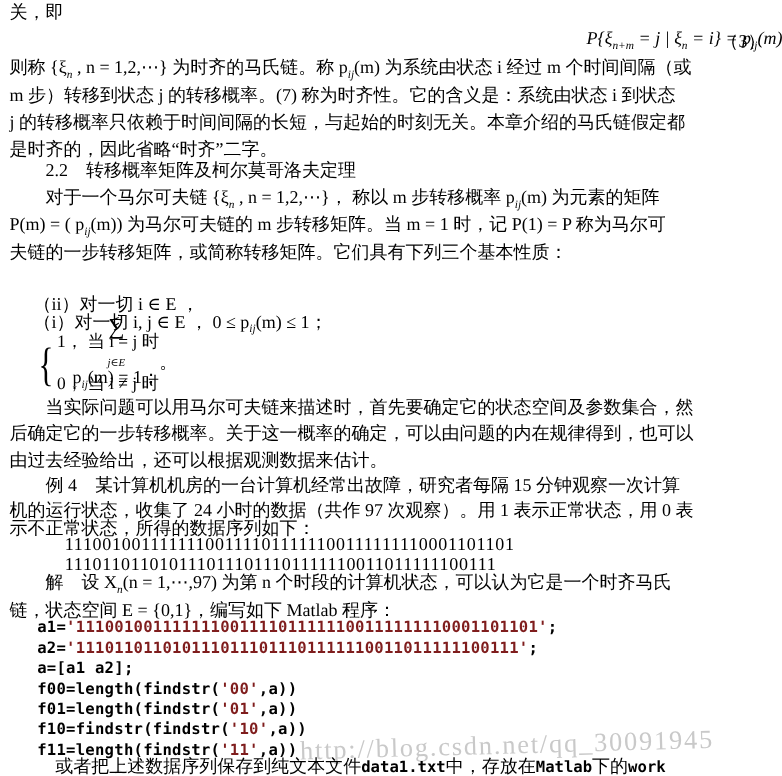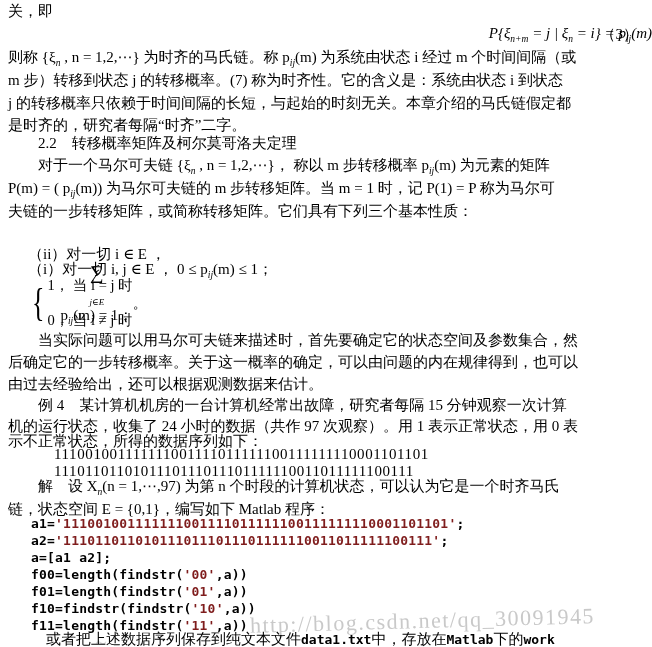--- a/index.html
+++ b/index.html
@@ -47,21 +47,21 @@
   <div class="line" style="left:8px;top:3px;">关，即</div>
 
   <div class="formula-row" style="top:25px;">
     <span class="mathline">P{ξ<sub>n+m</sub> = j | ξ<sub>n</sub> = i} = p<sub>ij</sub>(m)</span>
     <span class="formula-tag">（3）</span>
   </div>
 
   <div class="line" style="left:8px;top:49px;">则称 {ξ<sub>n</sub> , n = 1,2,⋯} 为时齐的马氏链。称 p<sub>ij</sub>(m) 为系统由状态 i 经过 m 个时间间隔（或</div>
   <div class="line" style="left:8px;top:72px;">m 步）转移到状态 j 的转移概率。(7) 称为时齐性。它的含义是：系统由状态 i 到状态</div>
   <div class="line" style="left:8px;top:95px;">j 的转移概率只依赖于时间间隔的长短，与起始的时刻无关。本章介绍的马氏链假定都</div>
-  <div class="line" style="left:8px;top:117px;">是时齐的，研究者每隔“时齐”二字。</div>
+  <div class="line" style="left:8px;top:117px;">是时齐的，因此省略“时齐”二字。</div>
 
   <div class="line" style="left:38px;top:135px;">2.2　转移概率矩阵及柯尔莫哥洛夫定理</div>
 
   <div class="line" style="left:38px;top:157px;">对于一个马尔可夫链 {ξ<sub>n</sub> , n = 1,2,⋯}， 称以 m 步转移概率 p<sub>ij</sub>(m) 为元素的矩阵</div>
   <div class="line" style="left:8px;top:180px;">P(m) = ( p<sub>ij</sub>(m)) 为马尔可夫链的 m 步转移矩阵。当 m = 1 时，记 P(1) = P 称为马尔可</div>
   <div class="line" style="left:8px;top:203px;">夫链的一步转移矩阵，或简称转移矩阵。它们具有下列三个基本性质：</div>
 
   <div class="line" style="left:28px;top:225px;margin-top:36px;">（i）对一切 i, j ∈ E ，  0 ≤ p<sub>ij</sub>(m) ≤ 1；</div>
 
   <div class="line" style="left:28px;top:246px;height:32px;display:flex;align-items:center;flex-direction:column;">

